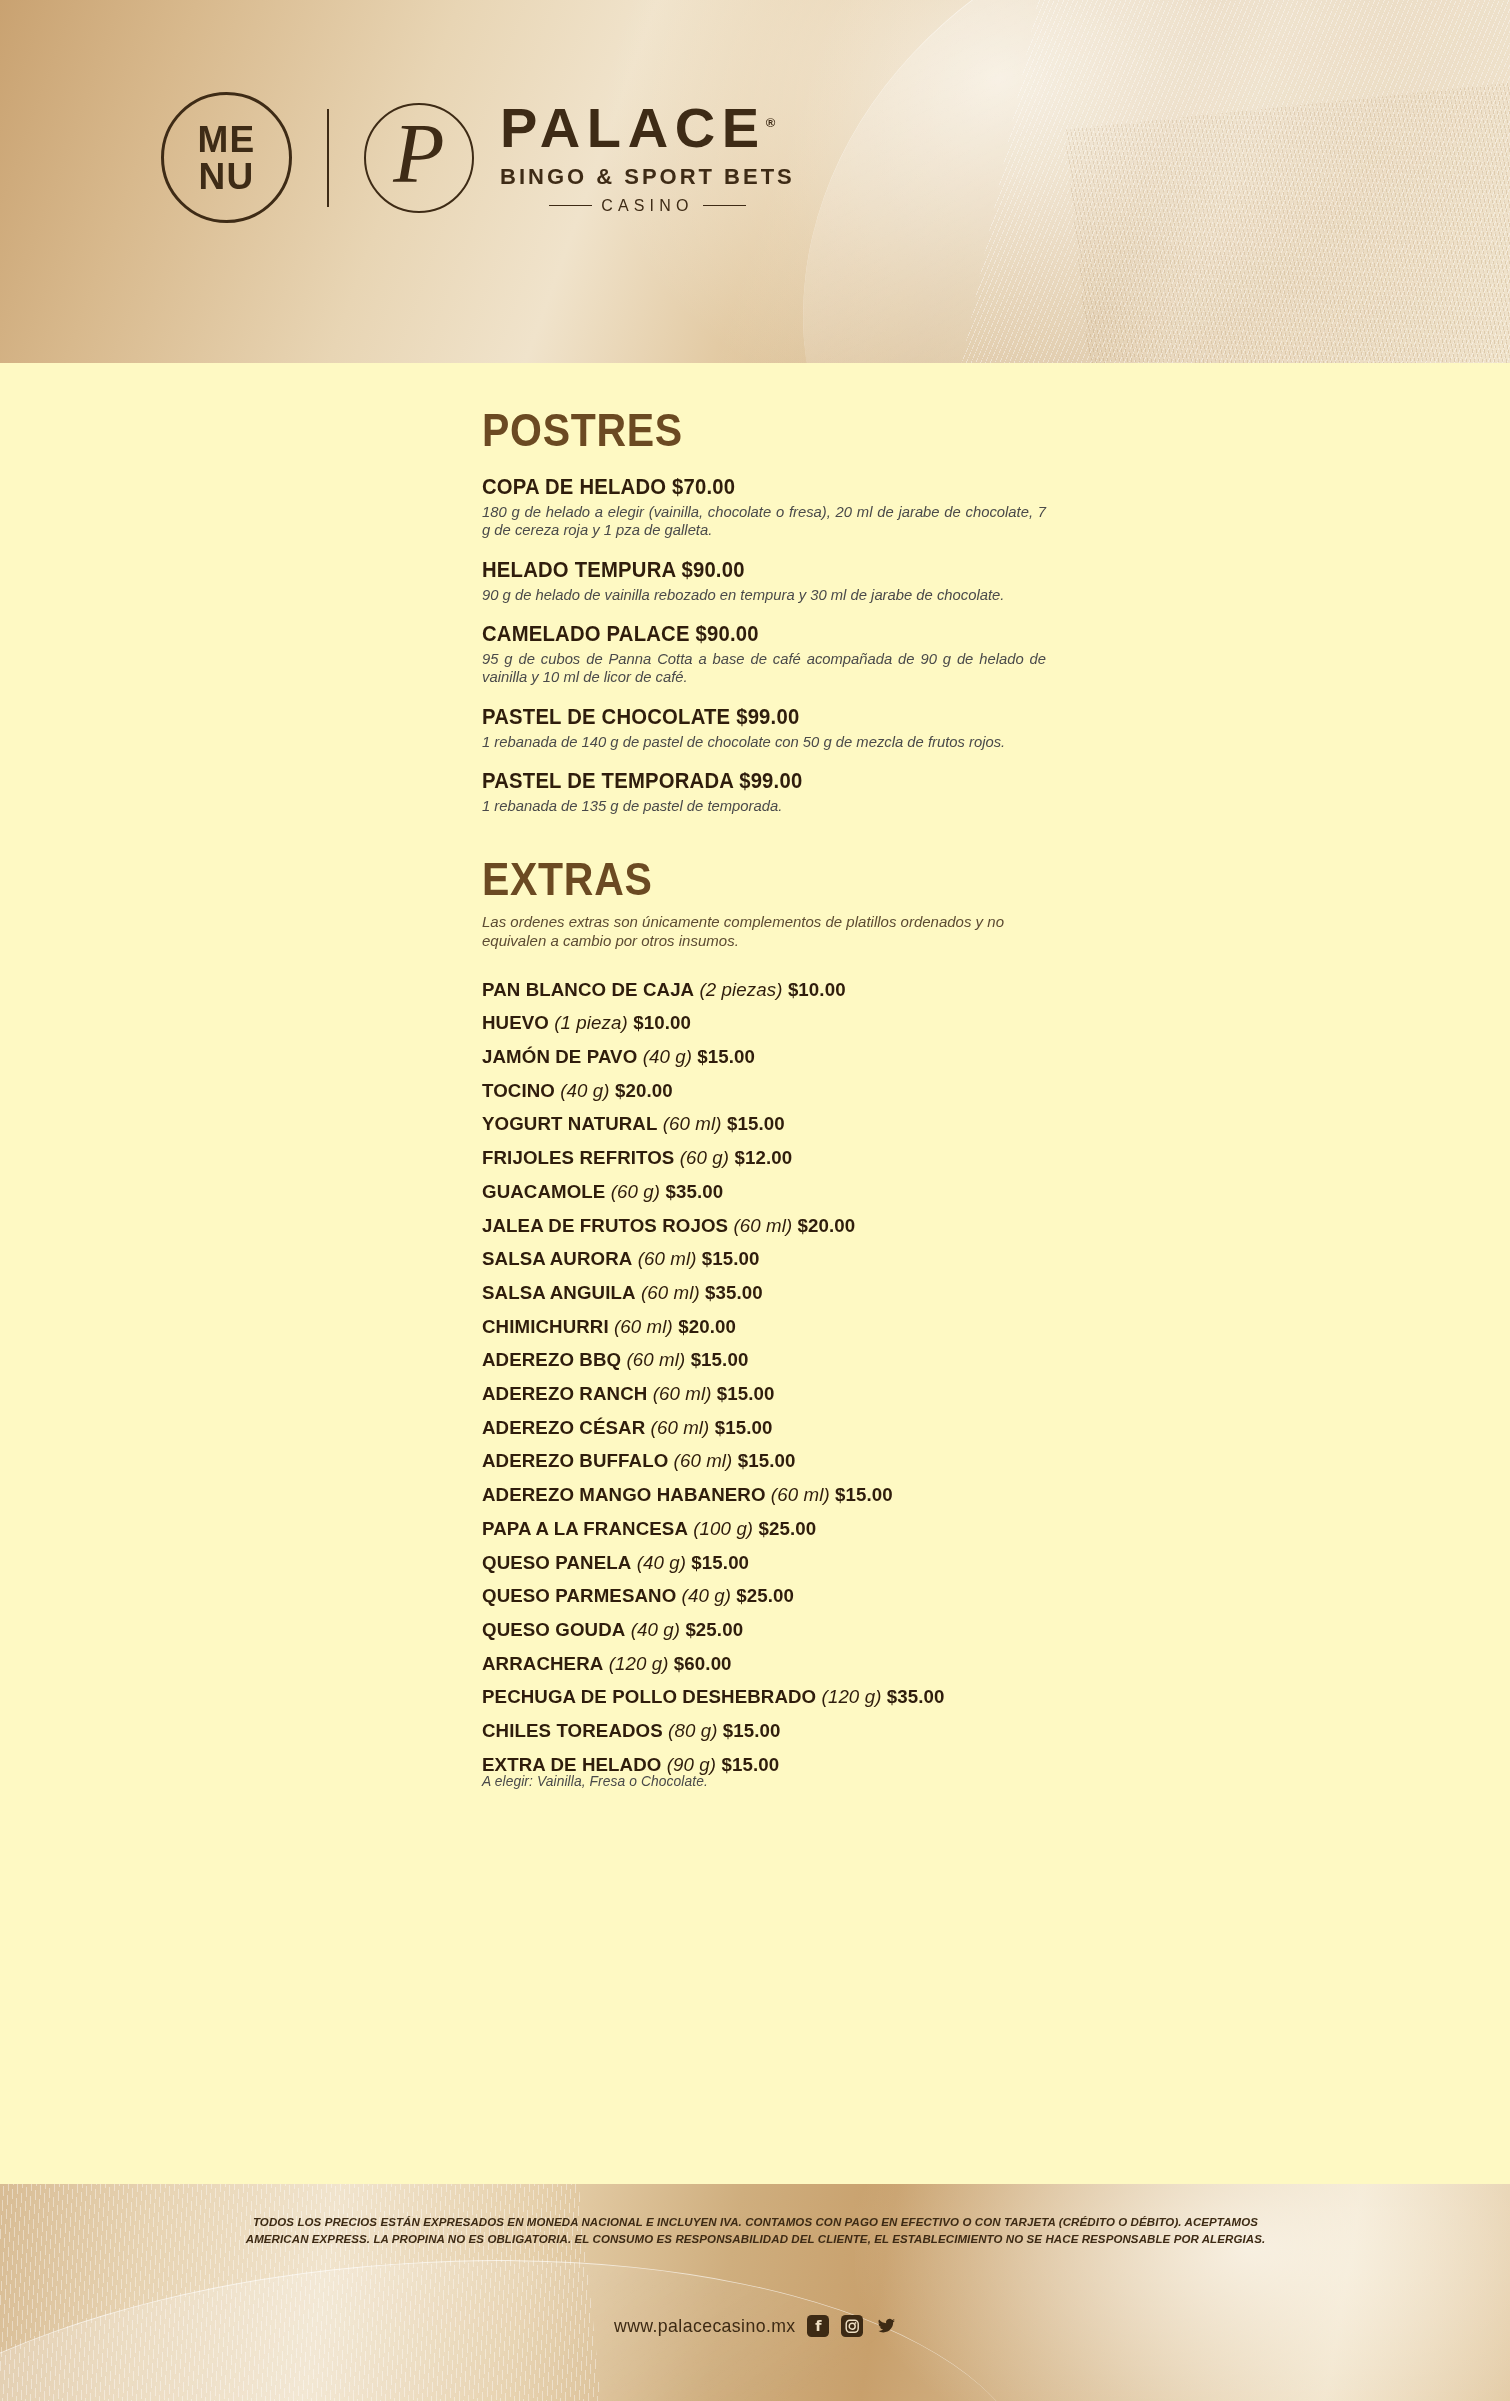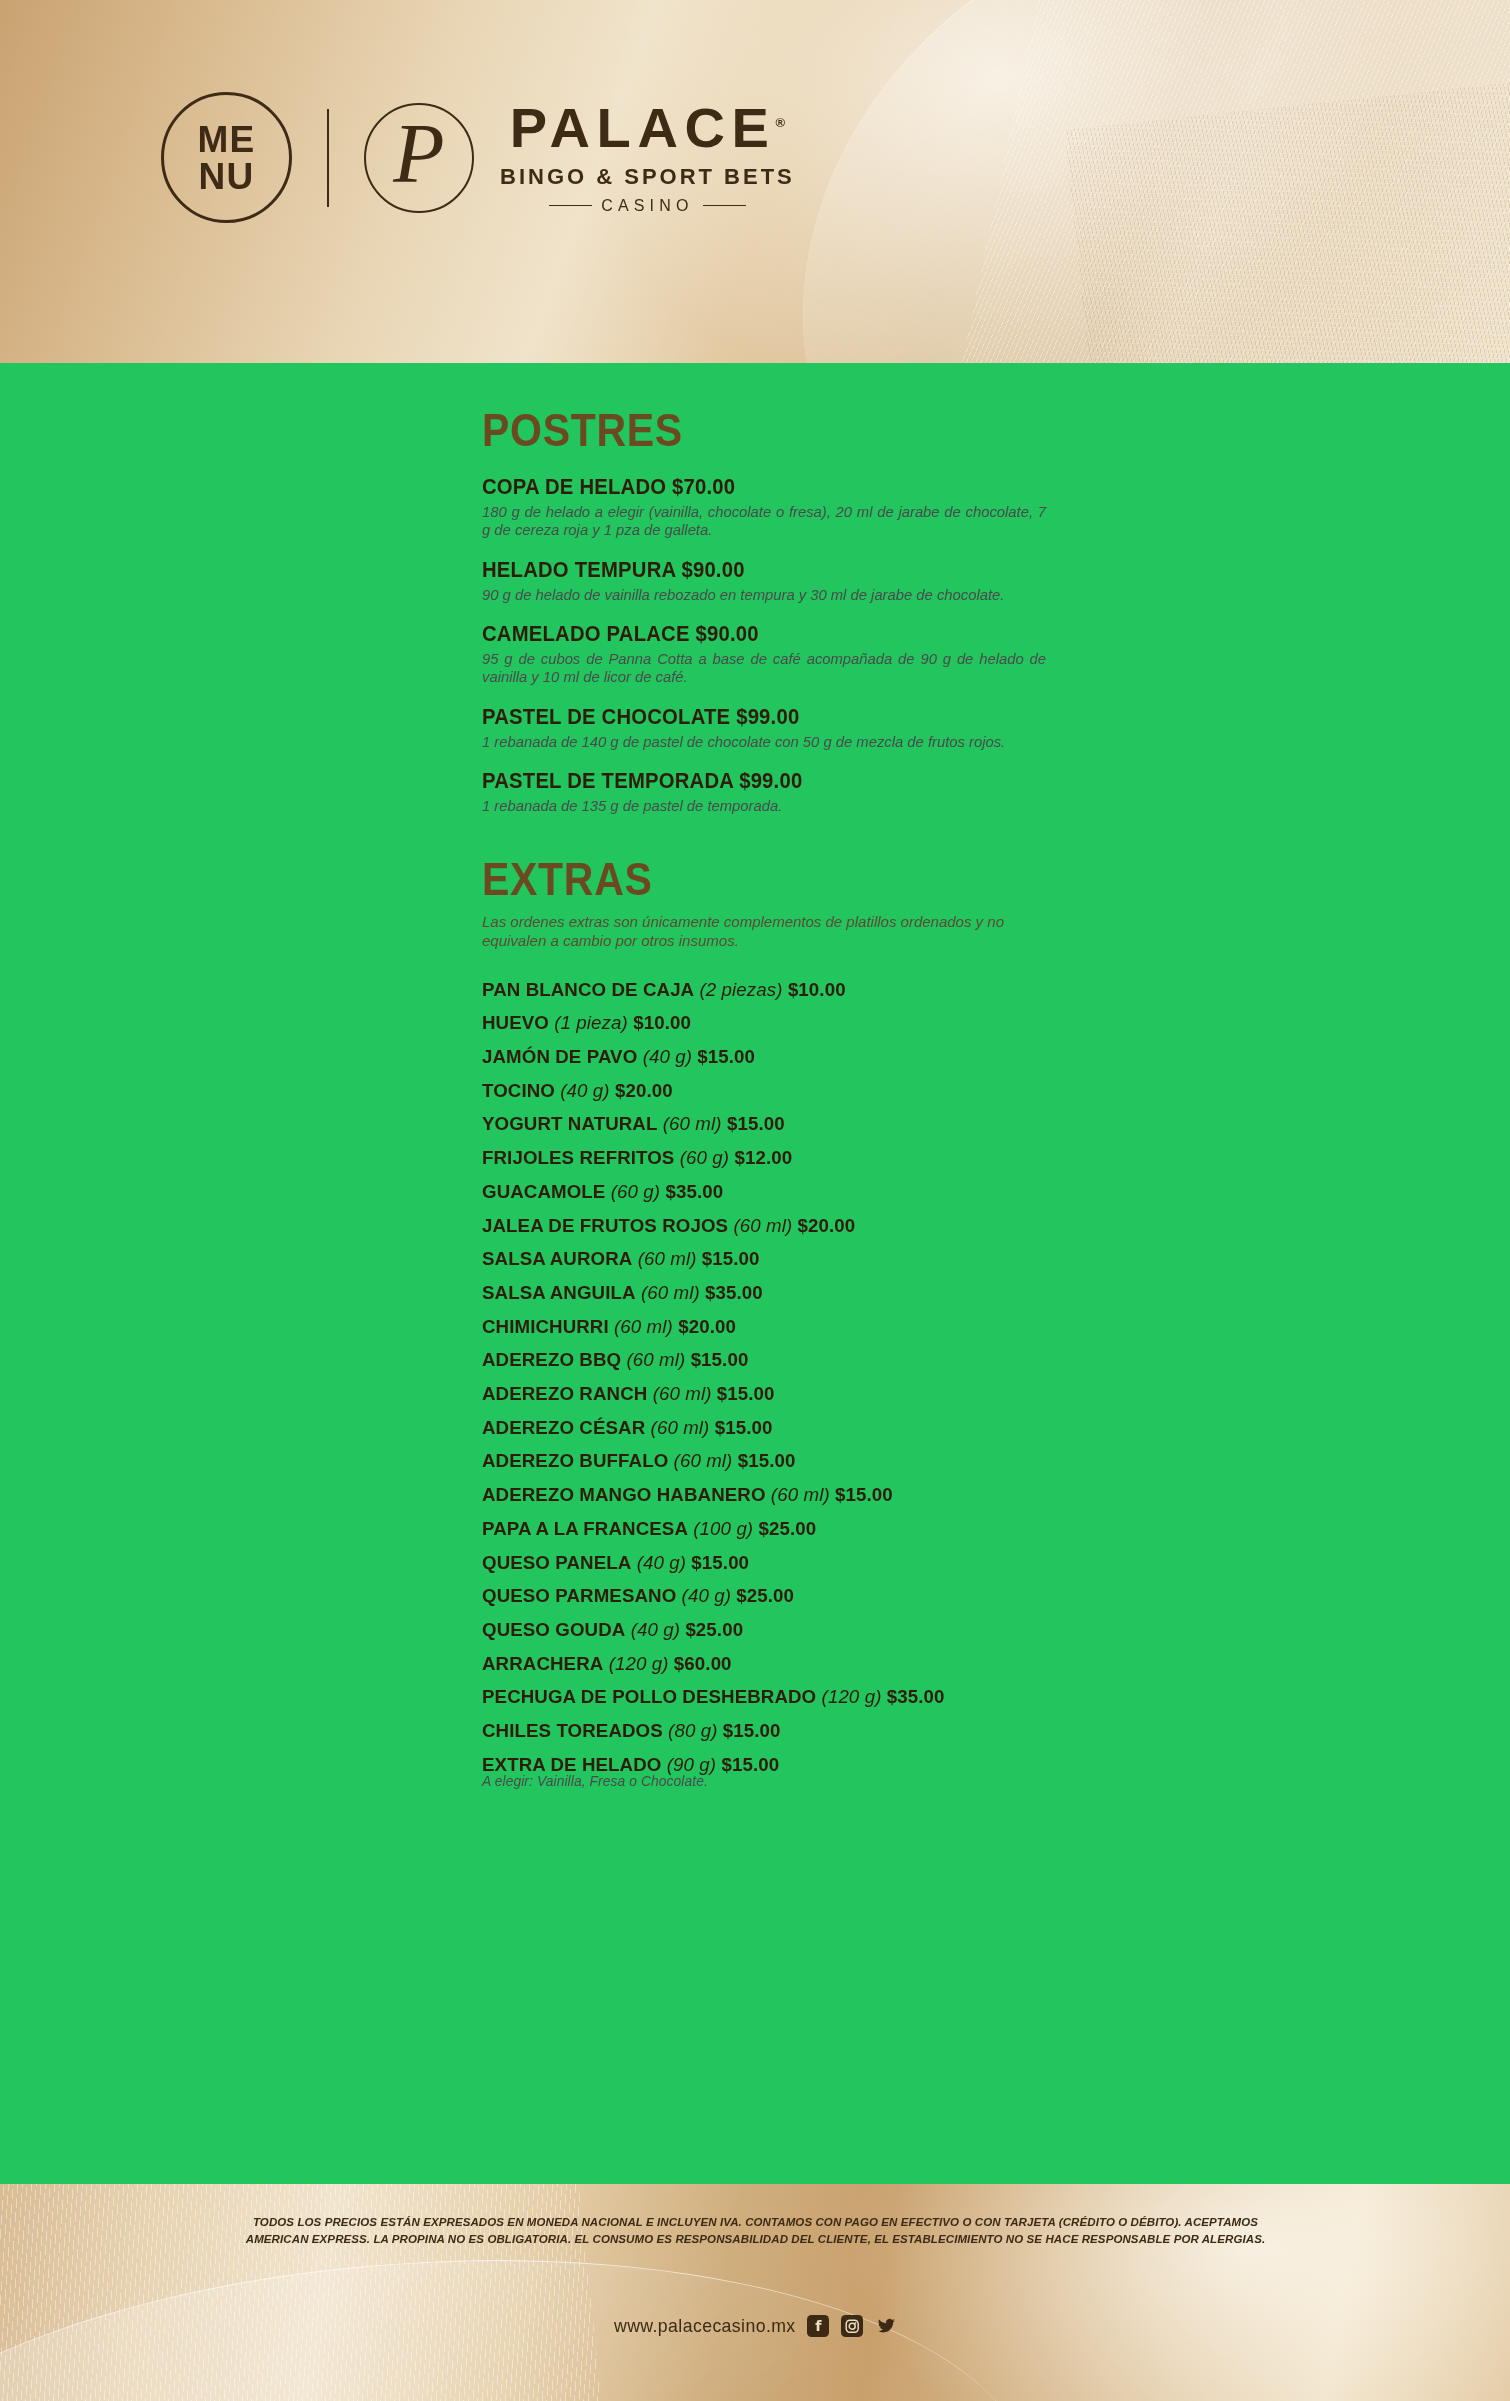--- a/index.html
+++ b/index.html
@@ -5,21 +5,21 @@
   * { box-sizing: border-box; margin: 0; padding: 0; }
   html, body {
     width: 1511px;
     background: #ffffff;
     font-family: "Liberation Sans", sans-serif;
   }
   .page {
     position: relative;
     width: 1511px;
     height: 2401px;
-    background: #22c55e;
+    background: #fef9c3;
     overflow: hidden;
   }
 
   
   .header {
     position: relative;
     width: 1511px;
     height: 363px;
     background: linear-gradient(110deg,
         #c9a271 0%,
@@ -118,21 +118,20 @@
   .brand {
     margin-left: 26px;
     color: #3e2b16;
   }
   .brand .name {
     font-size: 56px;
     font-weight: 700;
     letter-spacing: 6.6px;
     line-height: 1;
     position: relative;
-    text-align: center;
   }
   .brand .reg {
     font-size: 13px;
     vertical-align: super;
     letter-spacing: 0;
   }
   .brand .sub1 {
     font-size: 22px;
     letter-spacing: 3px;
     margin-top: 7.9px;

